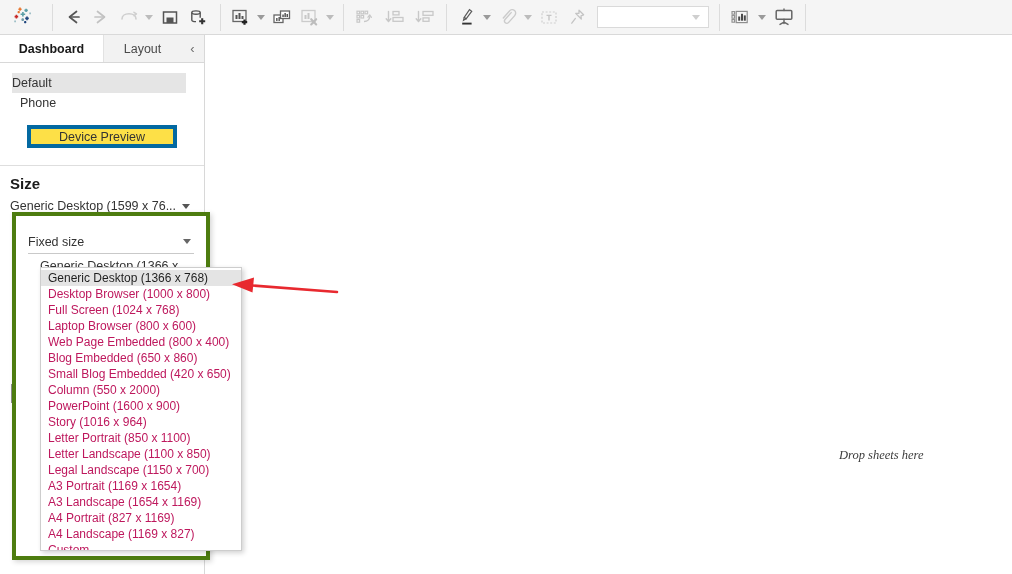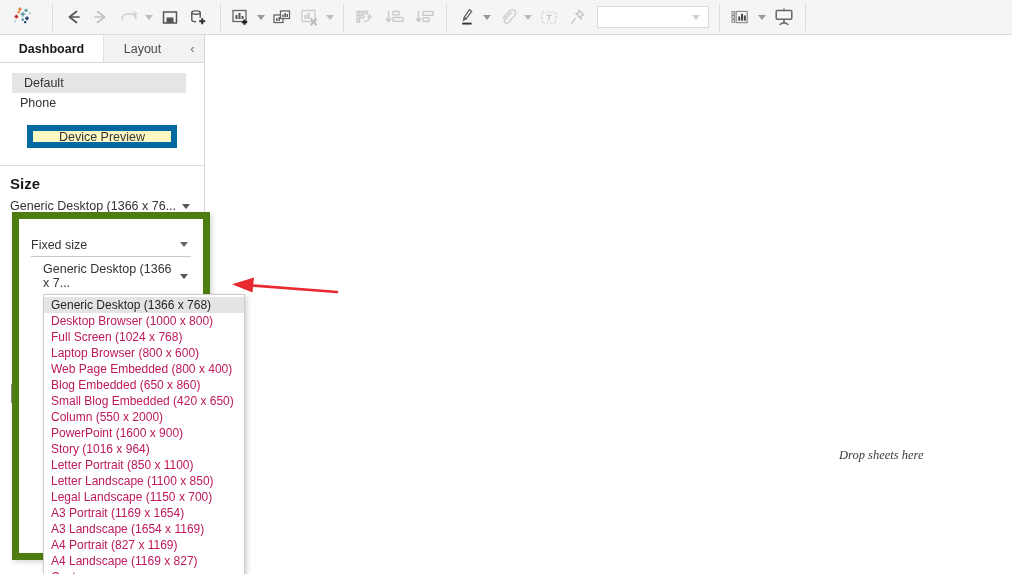--- a/index.html
+++ b/index.html
@@ -98,29 +98,29 @@
   .pane-sec { padding: 10px 0 0 0; }
   .row-item {
     height: 20px; line-height: 20px;
     padding-left: 28px;
     font-size: 12.5px; color: #333;
     cursor: default;
   }
   .row-item.selected {
     background: #e5e5e5;
     margin: 0 18px 0 12px;
-    padding-left: 12px;
+    padding-left: 0;
   }
   .row-item.plain { padding-left: 20px; }
 
   .devbtn-wrap { padding: 12px 0 0 0; display: flex; justify-content: center; }
   .devbtn {
     width: 150px; height: 23px;
-    border: 6px solid #0369a1;
-    background: #fef9c3;
+    border: 4px solid #0369a1;
+    background: #fde047;
     font-size: 12.5px; color: #333;
     display: flex; align-items: center; justify-content: center;
     cursor: default;
   }
 
   .pane-div {
     height: 1px; background: #dedede;
     margin: 17px 0 0 0;
   }
   .sec-title {
@@ -169,21 +169,21 @@
     white-space: nowrap;
     font-family: Liberation Serif, serif;
   }
 
   
   .popup {
     position: absolute;
     left: 12px; top: 212px;
     width: 198px; height: 348px;
     background: #ffffff;
-    border: 7px solid #4d7c0f;
+    border: 4px solid #4d7c0f;
     box-shadow: 2px 2px 5px rgba(0,0,0,0.16);
     z-index: 40;
   }
   .popup-fixed {
     margin: 14px 12px 0 12px;
     height: 24px;
     border-bottom: 1px solid #c9c9c9;
     display: flex; align-items: center;
     font-size: 12.5px; color: #333;
     cursor: default;
@@ -193,21 +193,21 @@
     margin: 9px 12px 0 24px;
     height: 20px;
     display: flex; align-items: center;
     font-size: 12.5px; color: #333;
     cursor: default;
   }
   .popup-preset .caret { margin-left: 4px; border-top-color: #555; }
 
   .listbox {
     position: absolute;
-    left: 24px; top: 75px;
+    left: 24px; top: 51px;
     width: 202px; height: 284px;
     background: #ffffff;
     border: 1px solid #cdcdcd;
     box-shadow: 2px 2px 5px rgba(0,0,0,0.18);
     z-index: 60;
     padding: 2px 0 1px 0;
     overflow: hidden;
   }
   .opt {
     height: 16px; line-height: 16px;
@@ -466,21 +466,21 @@
           <span>Device Preview</span>
         </div>
       </div>
     </div>
 
     <div class="pane-div"></div>
 
     <div>
       <div class="sec-title">Size</div>
       <div class="size-value">
-        <span>Generic Desktop (1366 x 76...</span>
+        <span>Generic Desktop (1599 x 76...</span>
         <div class="caret"></div>
       </div>
     </div>
 
     <div class="wlabel">W</div>
     <div class="wbox">
       <span>1</span>
     </div>
     <div class="mini-chart-btn">
       <svg width="11" height="11" viewBox="0 0 11 11">

